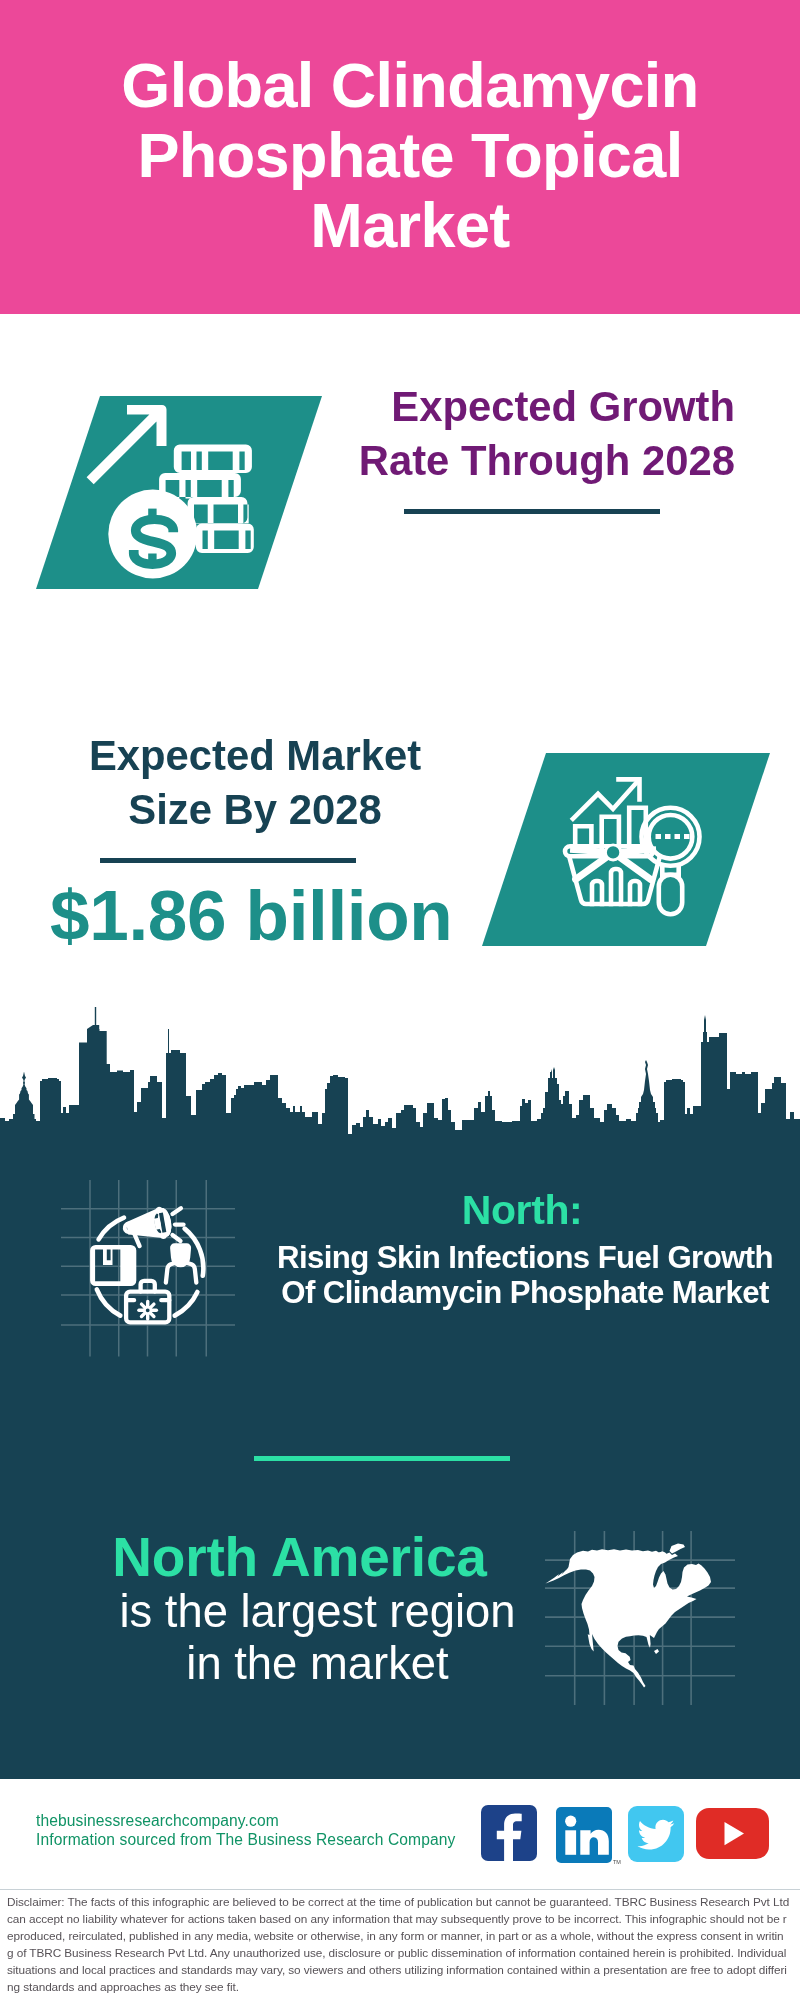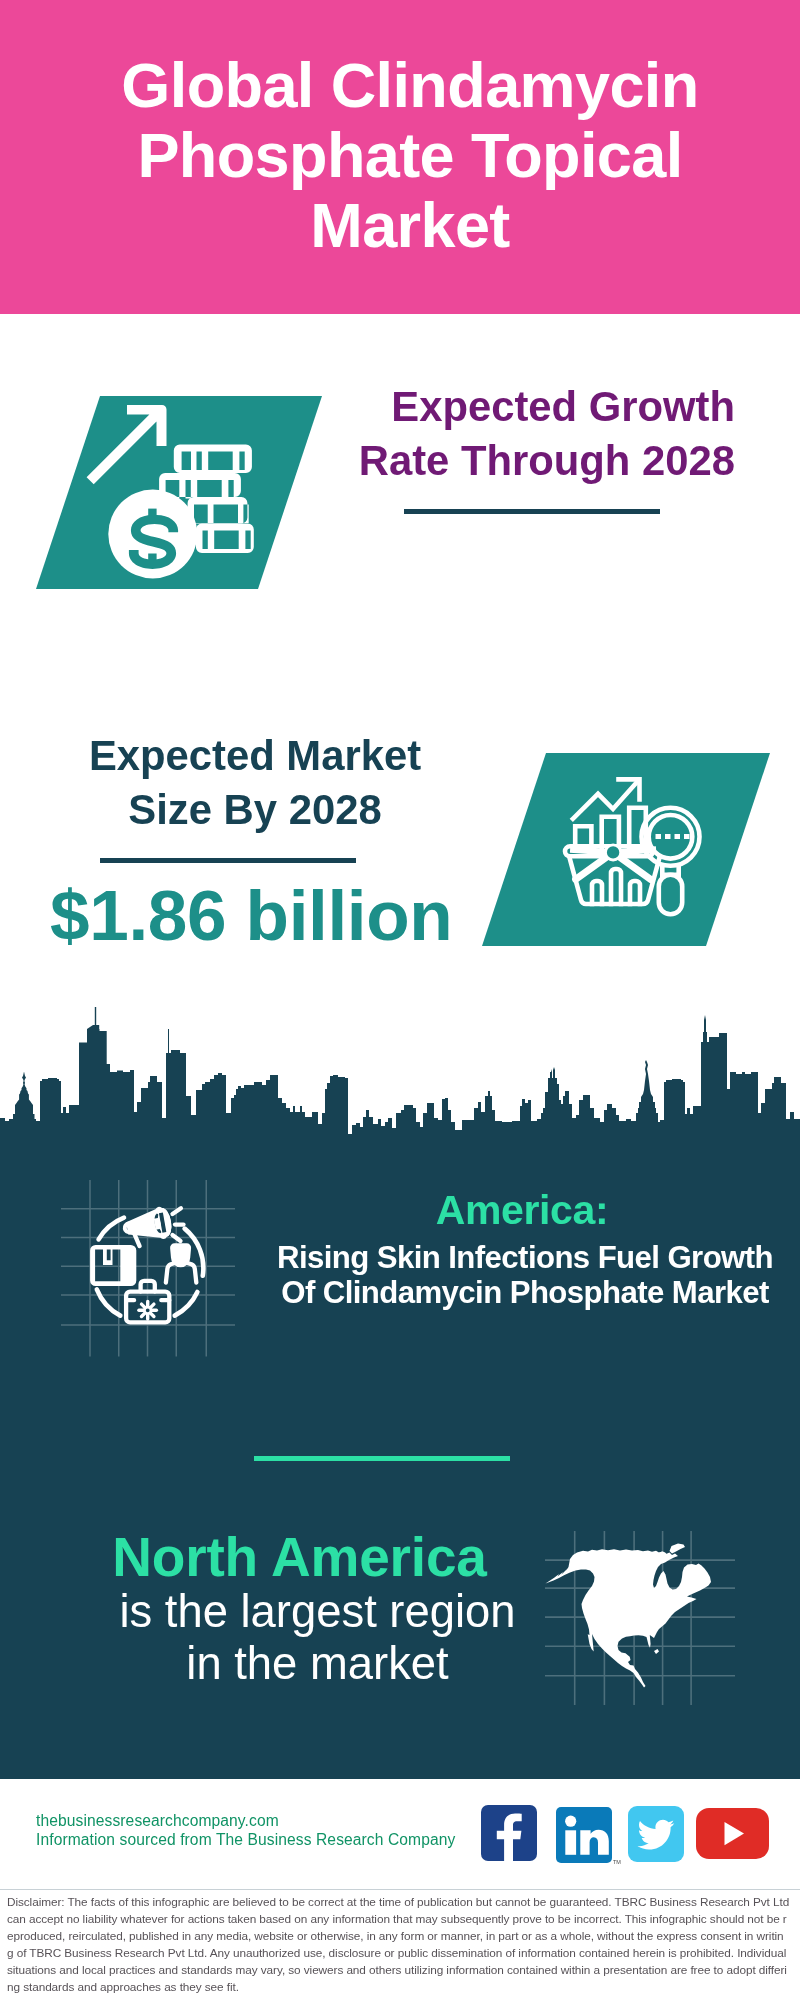--- a/index.html
+++ b/index.html
@@ -264,21 +264,21 @@
           <path d="M87.7 121.5 v17.5"></path>
           <path d="M78.9 130.3 h17.5"></path>
           <path d="M81.5 124.1 l12.4 12.4"></path>
           <path d="M93.9 124.1 l-12.4 12.4"></path>
         </g>
         <circle cx="87.7" cy="130.3" r="3.2" fill="#174253" stroke-width="2.6"></circle>
       </g>
         </g>
     </svg>
   </div>
-  <div class="driver-label">America:</div>
+  <div class="driver-label">North:</div>
   <div class="driver-text">Rising Skin Infections Fuel Growth Of Clindamycin Phosphate Market</div>
 
   <div class="mid-rule"></div>
 
   <div class="region-name">North America</div>
   <div class="region-text">is the largest region in the market</div>
   <div class="region-map">
     <svg width="190" height="200" viewBox="0 0 190 200">
       <g stroke="#4d6f7c" stroke-width="1.6" fill="none">
         <path d="M29.7 26 V200 M59.4 26 V200 M89.1 26 V200 M117.6 26 V200 M146.1 26 V200"></path>

